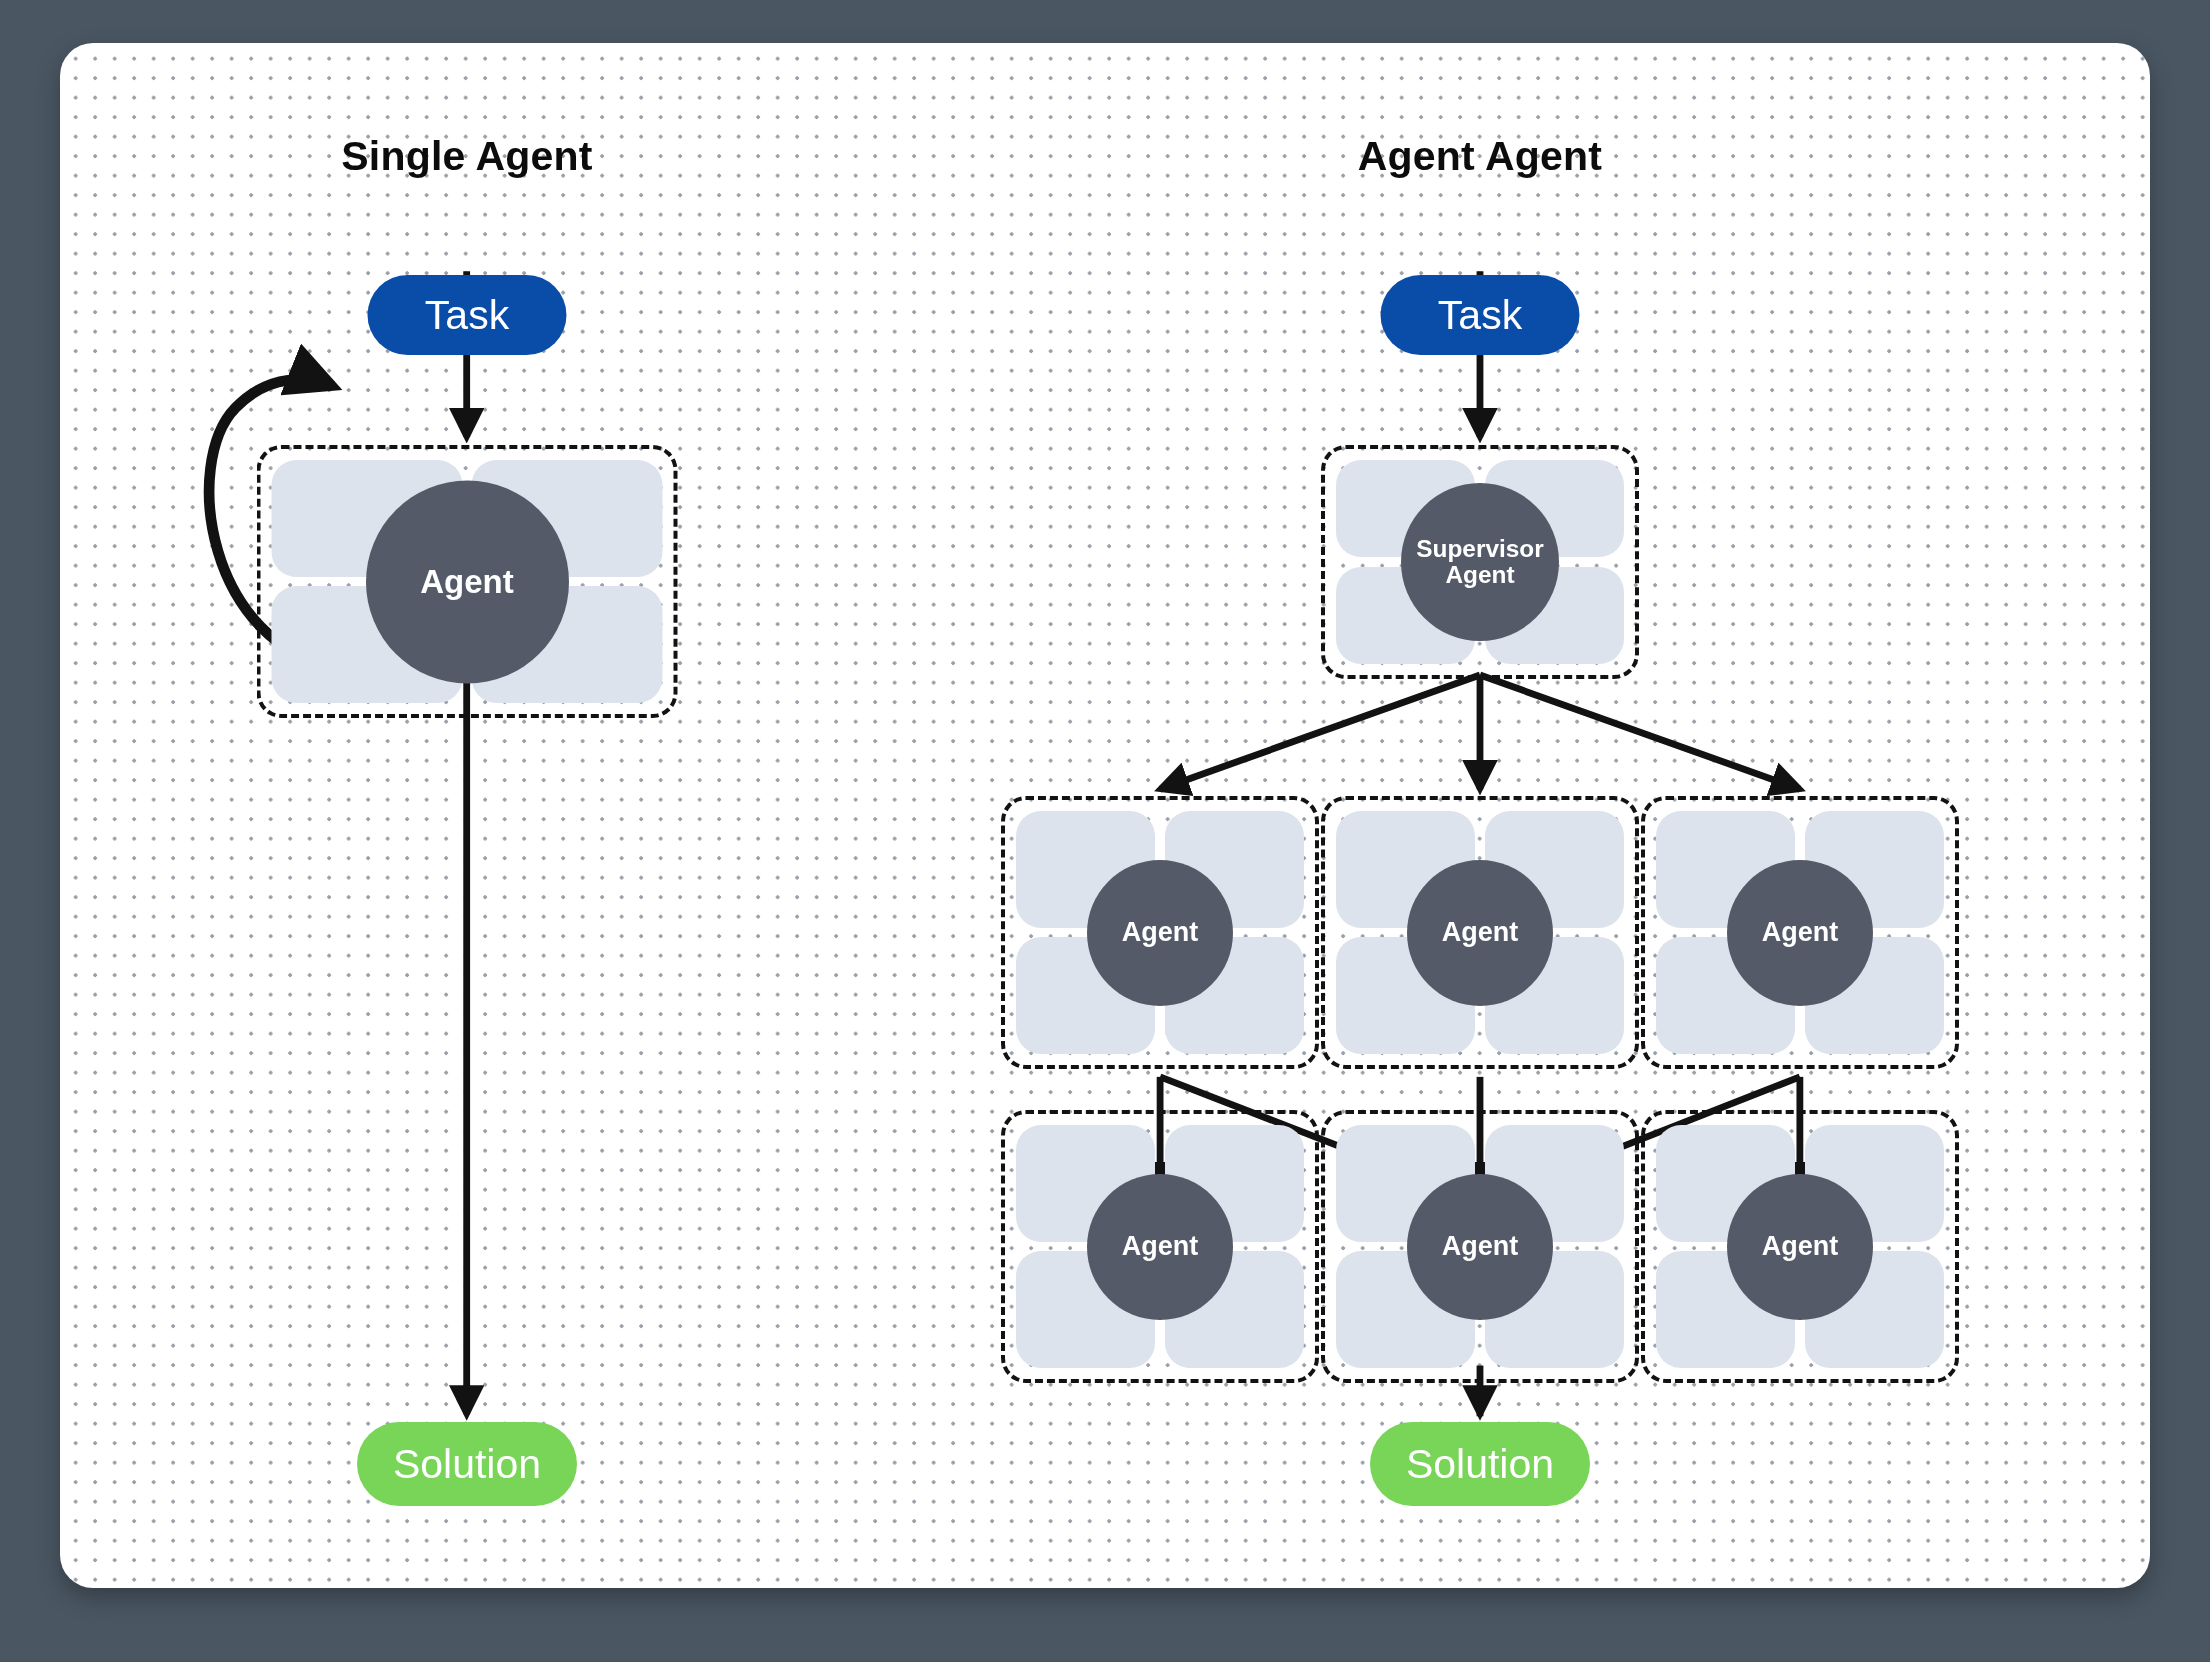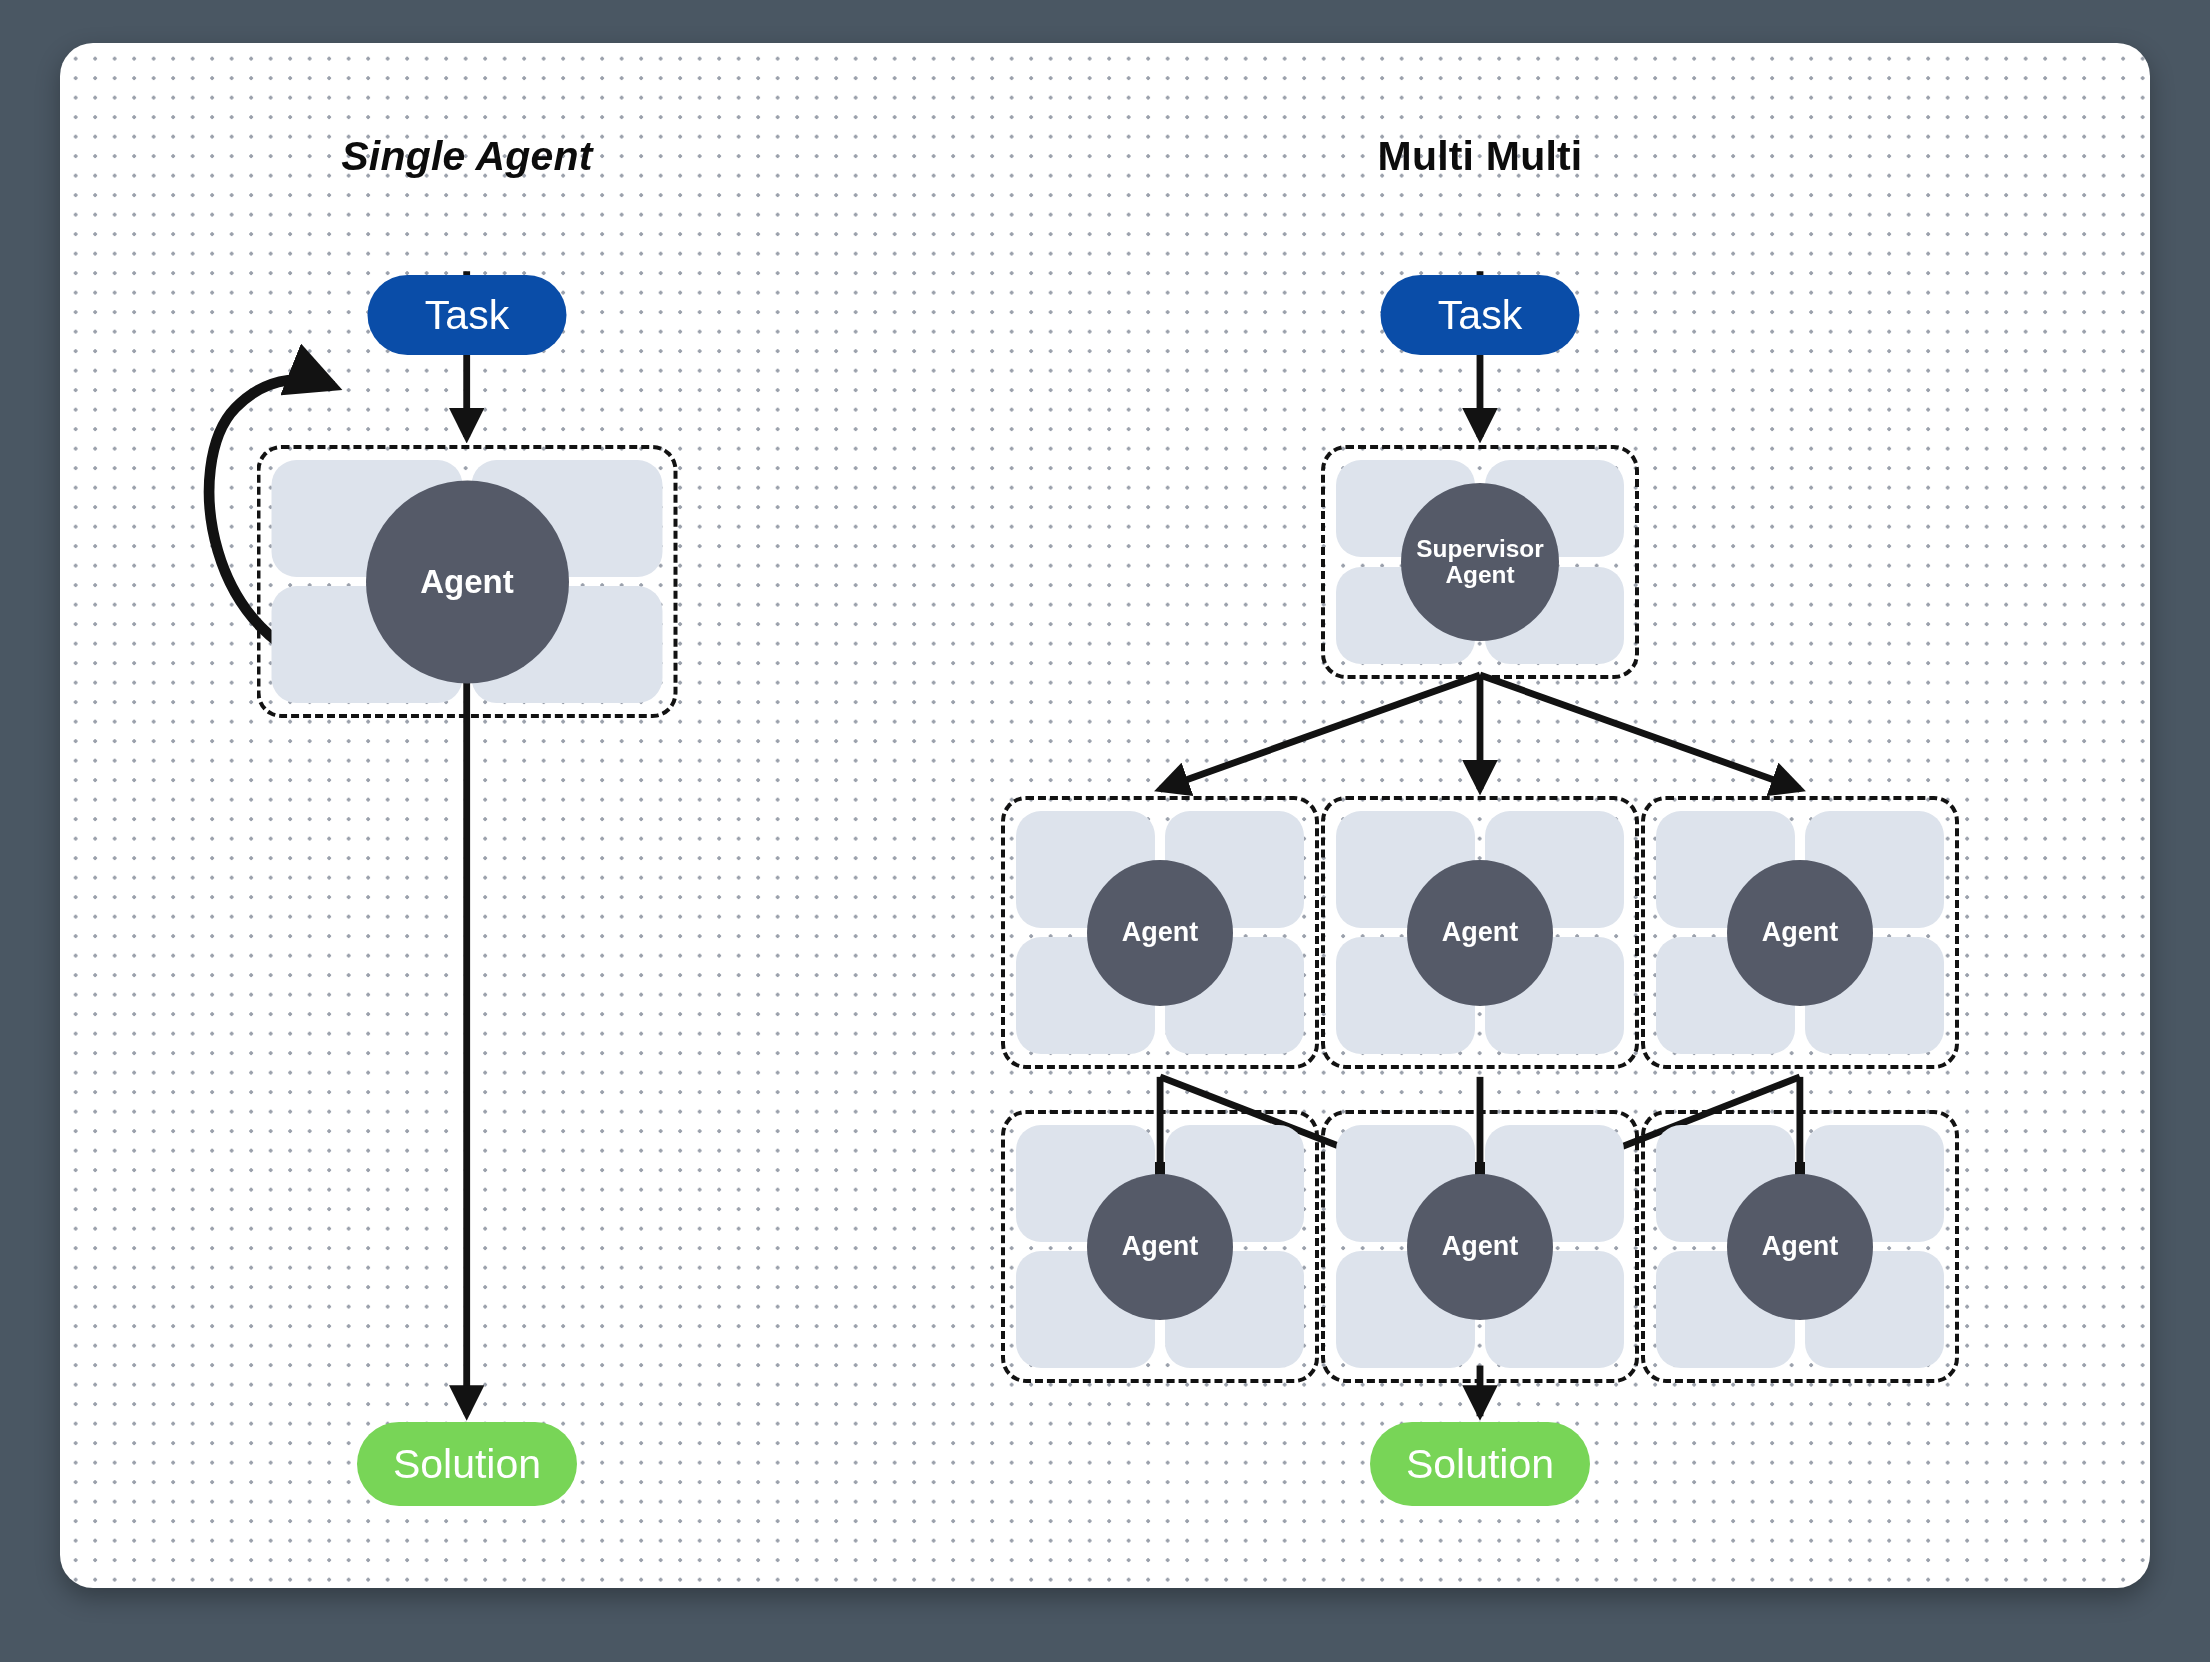--- a/index.html
+++ b/index.html
@@ -113,22 +113,22 @@
     <line x1="1128" y1="1060" x2="1128" y2="1177" stroke="#121212" stroke-width="7" marker-end="url(#arrow)"></line>
     <line x1="1128" y1="1060" x2="1430" y2="1177" stroke="#121212" stroke-width="7" marker-end="url(#arrow)"></line>
     <line x1="1456" y1="1060" x2="1456" y2="1177" stroke="#121212" stroke-width="7" marker-end="url(#arrow)"></line>
     <line x1="1784" y1="1060" x2="1486" y2="1177" stroke="#121212" stroke-width="7" marker-end="url(#arrow)"></line>
     <line x1="1784" y1="1060" x2="1784" y2="1177" stroke="#121212" stroke-width="7" marker-end="url(#arrow)"></line>
 
     <line x1="1456" y1="1408" x2="1456" y2="1406" stroke="#121212" stroke-width="7"></line>
     <line x1="1456" y1="1356" x2="1456" y2="1406" stroke="#121212" stroke-width="7" marker-end="url(#arrow)"></line>
   </svg>
 
-  <div class="col-title" style="left:407px; top:90px;font-style:italic;">Single Agent</div>
-  <div class="col-title" style="left:1420px; top:90px;">Multi Multi</div>
+  <div class="col-title" style="left:407px; top:90px;">Single Agent</div>
+  <div class="col-title" style="left:1420px; top:90px;">Agent Agent</div>
 
   <div class="pill task" style="left:407px; top:232px; width:199px; height:80px;">
     <span>Task</span>
   </div>
 
   <div class="cluster" style="left:407px; top:402px; width:421px; height:273px;">
     <div class="petals">
       <div class="petal"></div>
       <div class="petal"></div>
       <div class="petal"></div>

